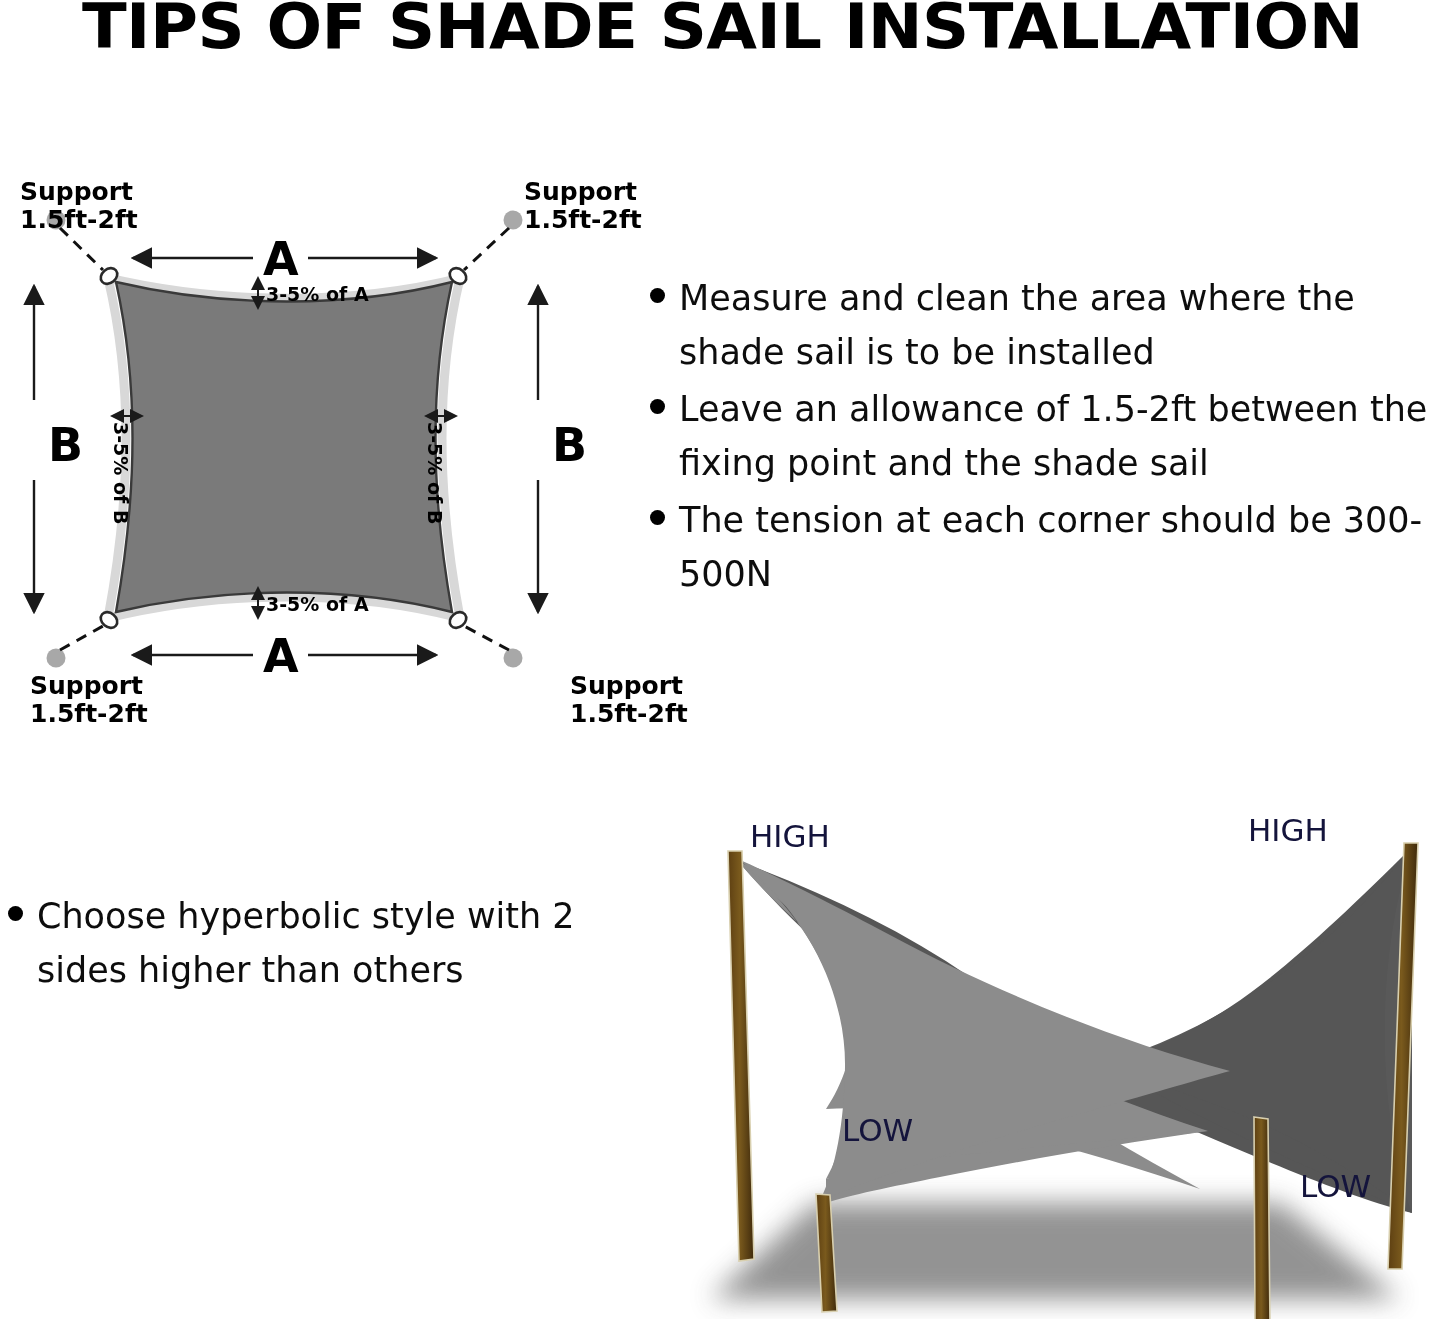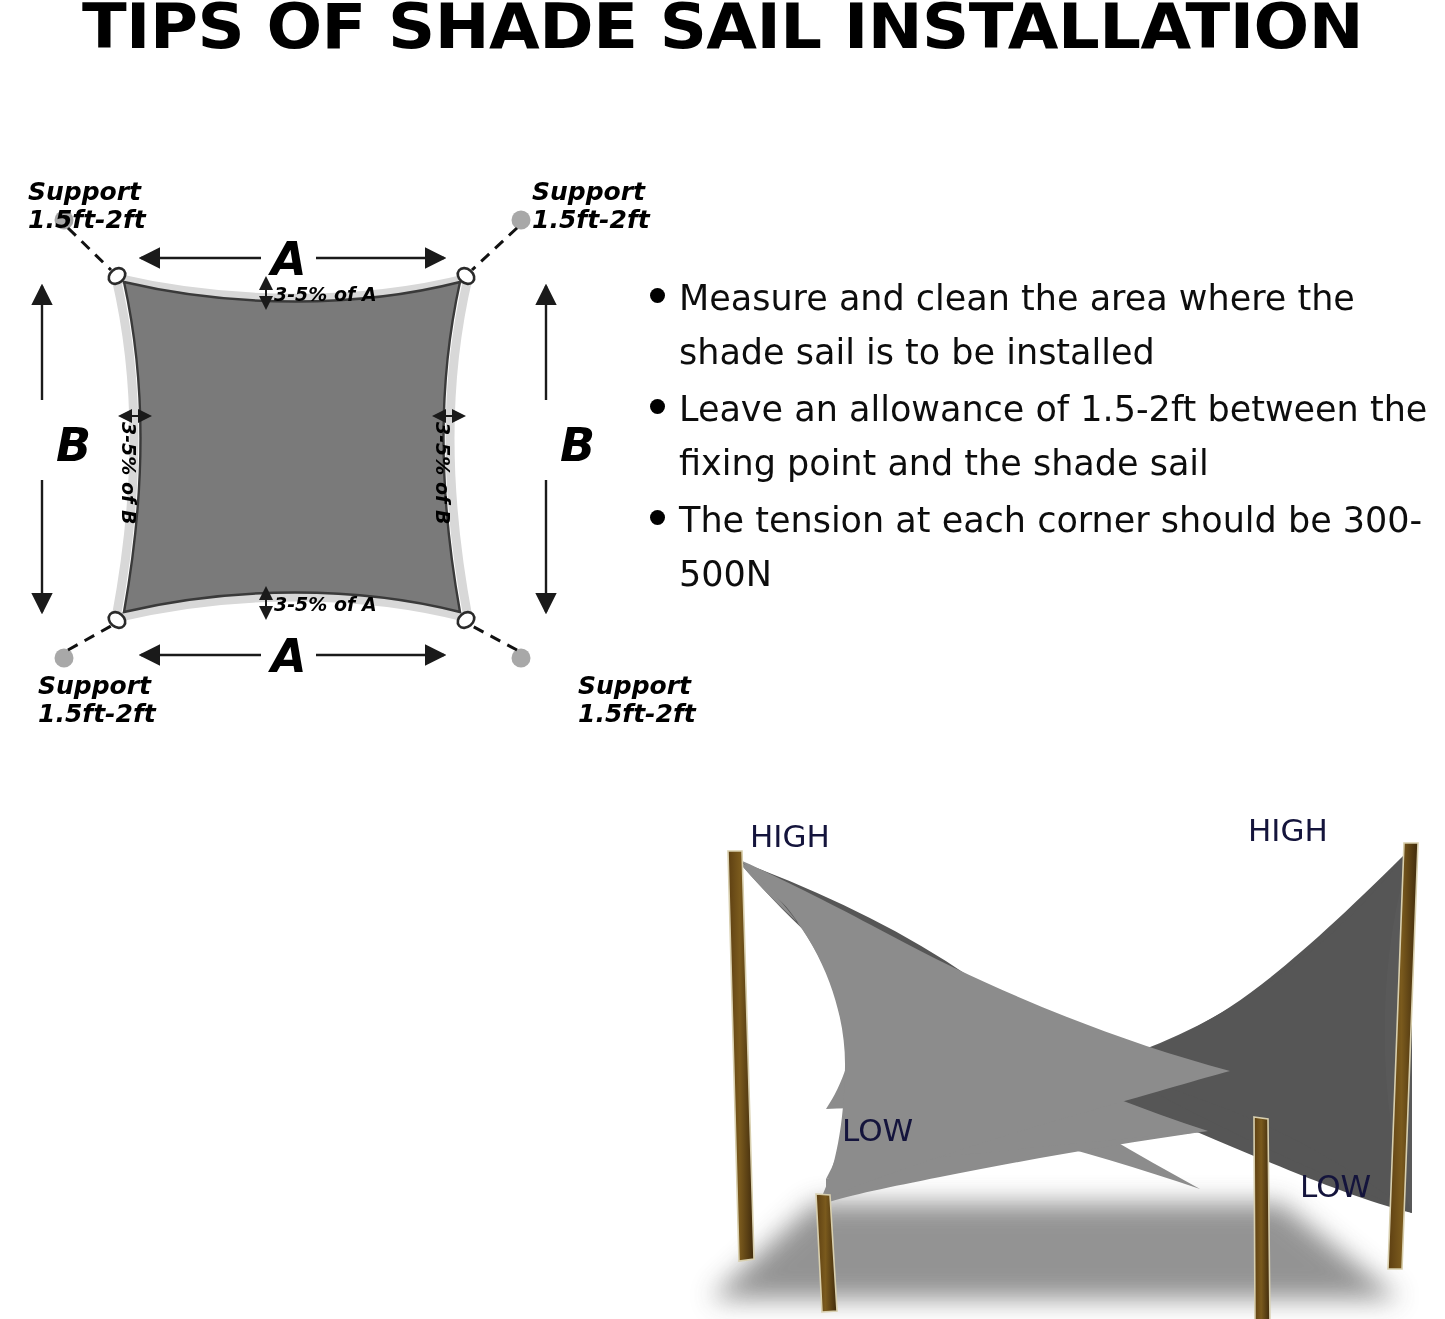--- a/index.html
+++ b/index.html
@@ -74,21 +74,21 @@
     font-weight:700;font-size:25px;line-height:1.12;color:#000;
     white-space:nowrap;
   }
   .rot-cw{transform:rotate(90deg);transform-origin:0 0;}
 </style>
 </head>
 <body>
 
 <div class="title">TIPS OF SHADE SAIL INSTALLATION</div>
 
-<div class="panel" id="rect-diagram" style="left:16px;top:150px;width:660px;height:580px;font-style:italic;">
+<div class="panel" id="rect-diagram" style="left:8px;top:150px;width:660px;height:580px;">
 
   <svg width="660" height="580" viewBox="0 0 660 580">
     <defs>
       <marker id="arrHead" markerWidth="9" markerHeight="9" refX="8" refY="4.5" orient="auto" markerUnits="strokeWidth">
         <path d="M0,0 L9,4.5 L0,9 z" fill="#1a1a1a"></path>
       </marker>
       <marker id="arrTail" markerWidth="9" markerHeight="9" refX="1" refY="4.5" orient="auto" markerUnits="strokeWidth">
         <path d="M9,0 L0,4.5 L9,9 z" fill="#1a1a1a"></path>
       </marker>
       <marker id="tinyHead" markerWidth="7" markerHeight="7" refX="6" refY="3.5" orient="auto" markerUnits="strokeWidth">
@@ -183,20 +183,24 @@
     <span class="bullet-dot"></span>
     <span class="bullet-text">Leave an allowance of 1.5-2ft between the fixing point and the shade sail</span>
   </div>
   <div class="bullet-row">
     <span class="bullet-dot"></span>
     <span class="bullet-text">The tension at each corner should be 300-500N</span>
   </div>
 </div>
 
 <div class="bullets" id="bullets-left">
+  <div class="bullet-row">
+    <span class="bullet-dot"></span>
+    <span class="bullet-text">Choose hyperbolic style with 2 sides higher than others</span>
+  </div>
 </div>
 
 <div class="panel" id="hyper-scene" style="left:640px;top:799px;width:805px;height:539px;">
   <svg width="805" height="539" viewBox="0 0 805 539">
     <defs>
       <filter id="softShadow" x="-25%" y="-60%" width="150%" height="240%">
         <feGaussianBlur stdDeviation="13"></feGaussianBlur>
       </filter>
       <linearGradient id="poleGrad" x1="0" y1="0" x2="1" y2="0">
         <stop offset="0%" stop-color="#5d3f12"></stop>

